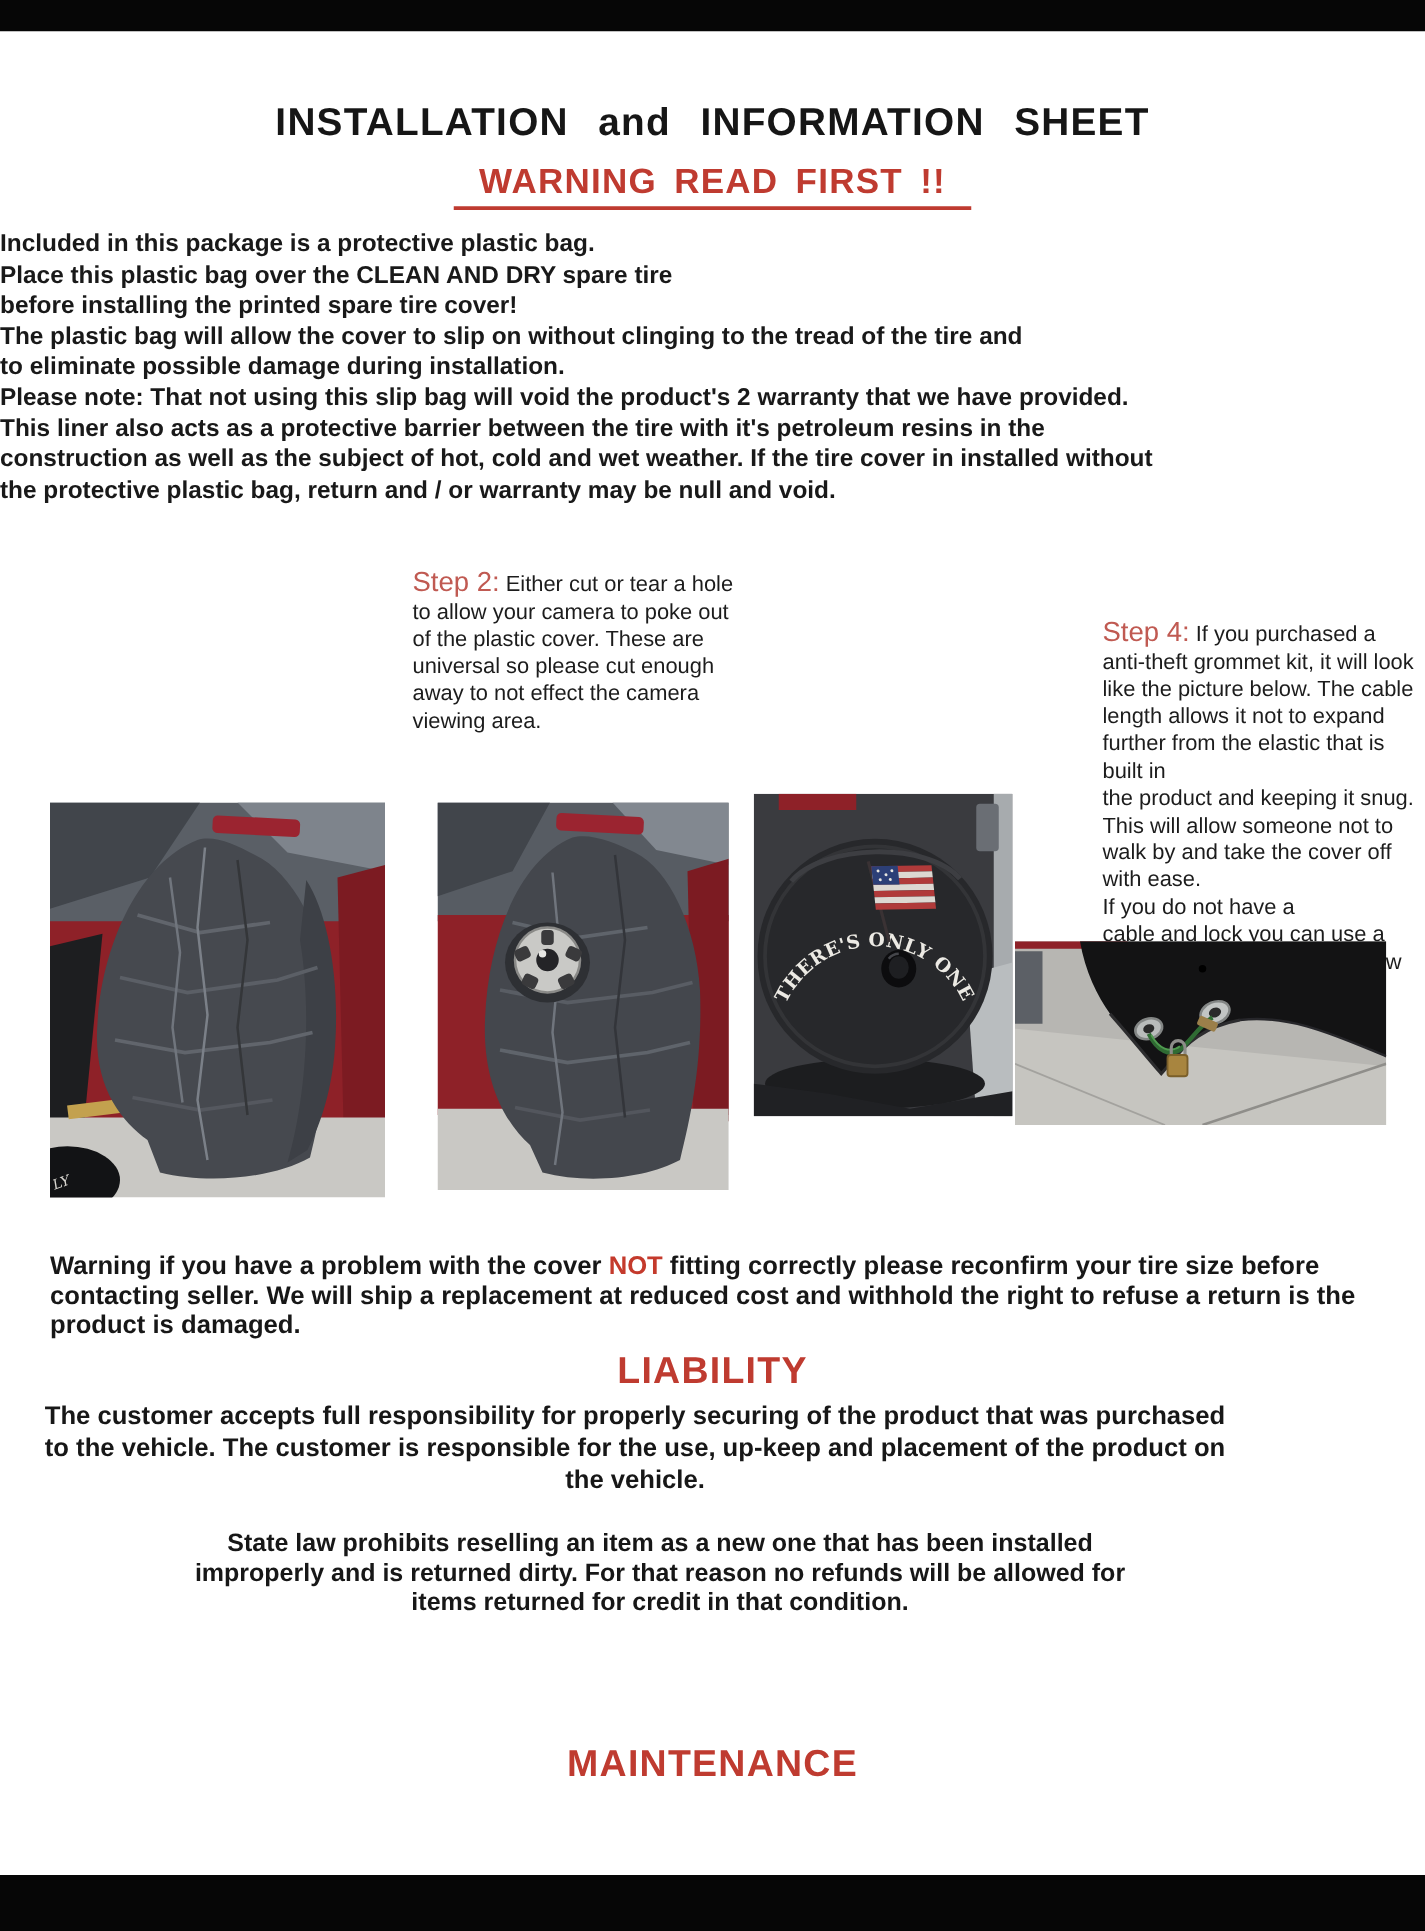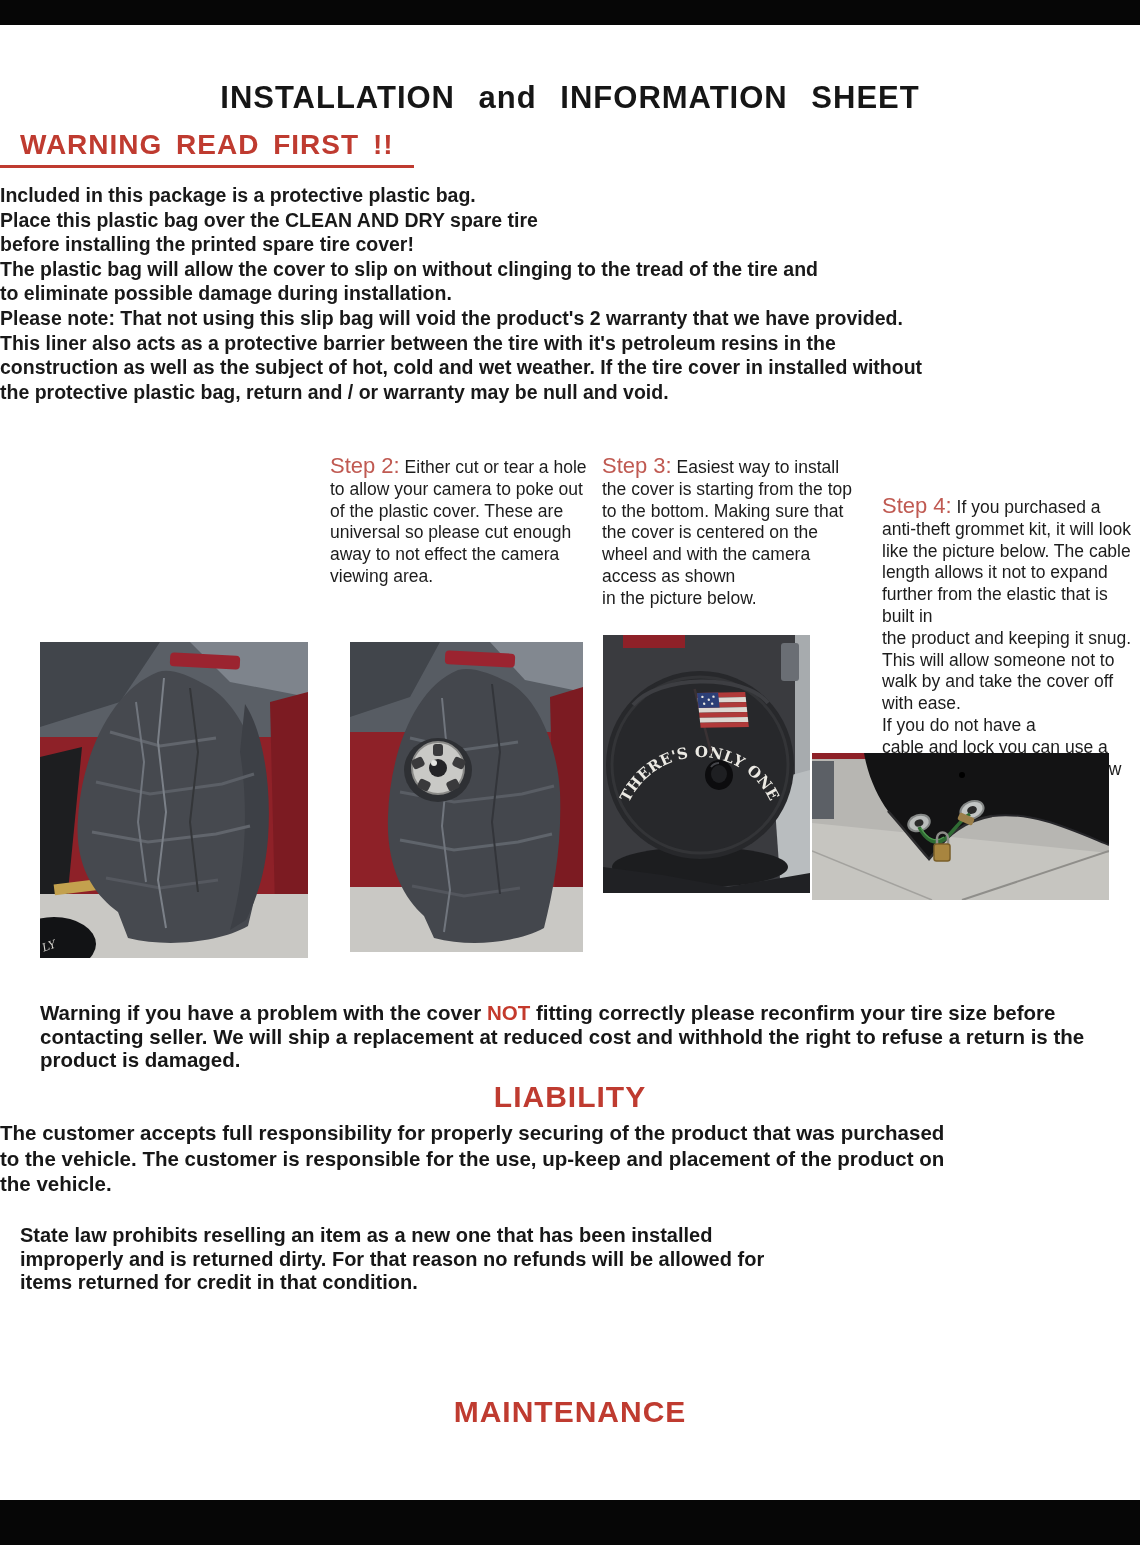--- a/index.html
+++ b/index.html
@@ -12,21 +12,21 @@
     overflow:hidden;
   }
   .bar{position:absolute;left:0;width:1140px;background:#060606;}
   .bar.top{top:0;height:25px;}
   .bar.bottom{top:1500px;height:45px;}
   .title{
     position:absolute;top:80px;left:0;width:1140px;
     text-align:center;font-size:31px;font-weight:bold;
     letter-spacing:1px;word-spacing:14px;color:#161616;
   }
-  .warnhead-wrap{position:absolute;top:129px;left:0;width:1140px;}
+  .warnhead-wrap{position:absolute;top:129px;left:0;width:1140px;text-align:center;}
   .warnhead{
     display:inline-block;font-size:28px;font-weight:bold;color:#bf3b30;
     letter-spacing:1px;word-spacing:5px;
     border-bottom:3px solid #bf3b30;padding:0 20px 4px 20px;
   }
   .intro{
     position:absolute;top:183px;left:0;width:1140px;
     font-size:19.5px;font-weight:bold;
     line-height:24.6px;white-space:pre-line;color:#191919;
   }
@@ -47,21 +47,21 @@
     font-size:20.5px;font-weight:bold;line-height:23.6px;color:#171717;
   }
   .red{color:#c43a2c;}
   .section-head{
     position:absolute;left:0;width:1140px;text-align:center;
     font-size:30px;font-weight:bold;color:#bf3b30;letter-spacing:1px;
   }
   .head-liability{top:1080px;}
   .head-maintenance{top:1395px;}
   .bodypara{
-    position:absolute;left:0;width:1016px;
+    position:absolute;left:0;width:1016px;text-align:center;
     font-size:20.5px;font-weight:bold;white-space:pre-line;color:#171717;
   }
   .liab1{top:1120px;line-height:25.5px;}
   .liab2{top:1224px;line-height:23.5px;font-size:20px;padding-left:20px;}
   .maint{top:1358px;line-height:24px;font-size:20px;}
 </style>
 </head>
 <body>
 
 <div class="page">
@@ -80,25 +80,20 @@
 The plastic bag will allow the cover to slip on without clinging to the tread of the tire and
 to eliminate possible damage during installation.
 Please note: That not using this slip bag will void the product's 2 warranty that we have provided.
 This liner also acts as a protective barrier between the tire with it's petroleum resins in the
 construction as well as the subject of hot, cold and wet weather.  If the tire cover in installed without
 the protective plastic bag, return and / or warranty may be null and void.</div>
 
   <div class="step s2">
     <span class="steplabel">Step 2:</span>
     <span class="stepbody">Either cut or tear a hole to allow your camera to poke out of the plastic cover. These are universal so please cut enough away to not effect the camera viewing area.</span>
-  </div>
-  <div class="step s3">
-    <span class="steplabel">Step 3:</span>
-    <span class="stepbody">Easiest way to install the cover is starting from the top to the bottom. Making sure that the cover is centered on the wheel and with the camera access as shown
-in the picture below.</span>
   </div>
   <div class="step s4">
     <span class="steplabel">Step 4:</span>
     <span class="stepbody">If you purchased a anti-theft grommet kit, it will look like the picture below. The cable length allows it not to expand further from the elastic that is built in
 the product and keeping it snug. This will allow someone not to walk by and take the cover off with ease.
 If you do not have a
 cable and lock you can use a heavy duty plastic tie and draw it tight.</span>
   </div>
 
   <svg class="photo p1" width="268" height="316" viewBox="0 0 268 316">

